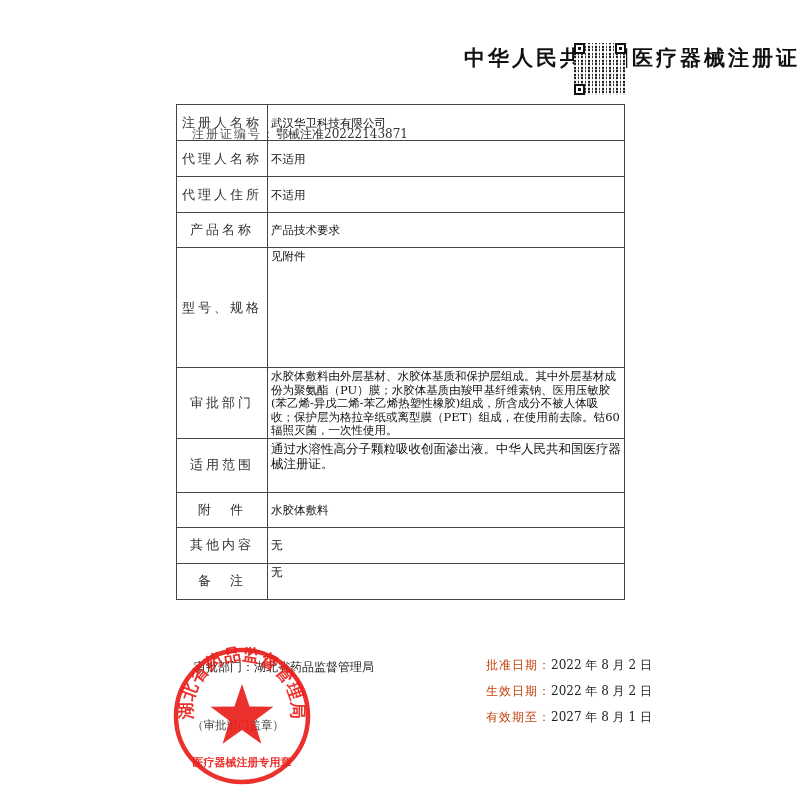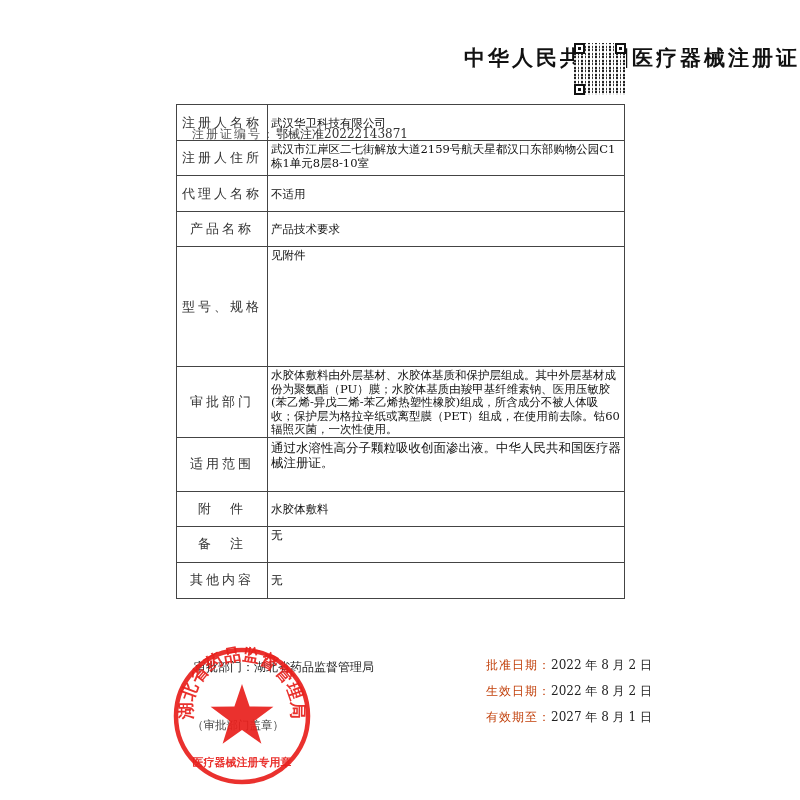--- a/index.html
+++ b/index.html
@@ -61,26 +61,26 @@
 <div class="regno">
   <span class="lbl">注册证编号：</span><span>鄂械注准20222143871</span>
 </div>
 
 <table class="cert">
   <tbody>
       <tr style="height:36px">
     <td class="lbl">注册人名称</td>
     <td class="val" style="vertical-align:middle">武汉华卫科技有限公司</td>
   </tr>
-  <tr style="height:35px">
-    <td class="lbl">注册人住所</td>
-    <td class="val">武汉市江岸区二七街解放大道2159号航天星都汉口东部购物公园C1栋1单元8层8-10室</td>
+  <tr style="height:36px">
+    <td class="lbl">代理人名称</td>
+    <td class="val" style="vertical-align:middle">不适用</td>
   </tr>
   <tr style="height:36px">
-    <td class="lbl">代理人名称</td>
+    <td class="lbl">代理人住所</td>
     <td class="val" style="vertical-align:middle">不适用</td>
   </tr>
   <tr style="height:35px">
     <td class="lbl">产品名称</td>
     <td class="val" style="vertical-align:middle">产品技术要求</td>
   </tr>
   <tr style="height:120px">
     <td class="lbl">型号、规格</td>
     <td class="val">见附件</td>
   </tr>
@@ -90,26 +90,26 @@
   </tr>
   <tr style="height:54px">
     <td class="lbl">适用范围</td>
     <td class="val" style="font-size:12.5px;line-height:15px">通过水溶性高分子颗粒吸收创面渗出液。中华人民共和国医疗器械注册证。</td>
   </tr>
   <tr style="height:35px">
     <td class="lbl">附　件</td>
     <td class="val" style="vertical-align:middle">水胶体敷料</td>
   </tr>
   <tr style="height:36px">
+    <td class="lbl">其他内容</td>
+    <td class="val" style="vertical-align:middle">无</td>
+  </tr>
+  <tr style="height:36px">
     <td class="lbl">备　注</td>
     <td class="val">无</td>
-  </tr>
-  <tr style="height:36px">
-    <td class="lbl">其他内容</td>
-    <td class="val" style="vertical-align:middle">无</td>
   </tr>
 </tbody>
   </table>
 
 <div class="bottom" style="left:194px;top:659px;">
   <span>审批部门：</span><span>湖北省药品监督管理局</span>
 </div>
 <div class="bottom" style="left:192px;top:718px;font-size:11.5px;color:#444;">（审批部门盖章）</div>
 
 <div class="dates">

